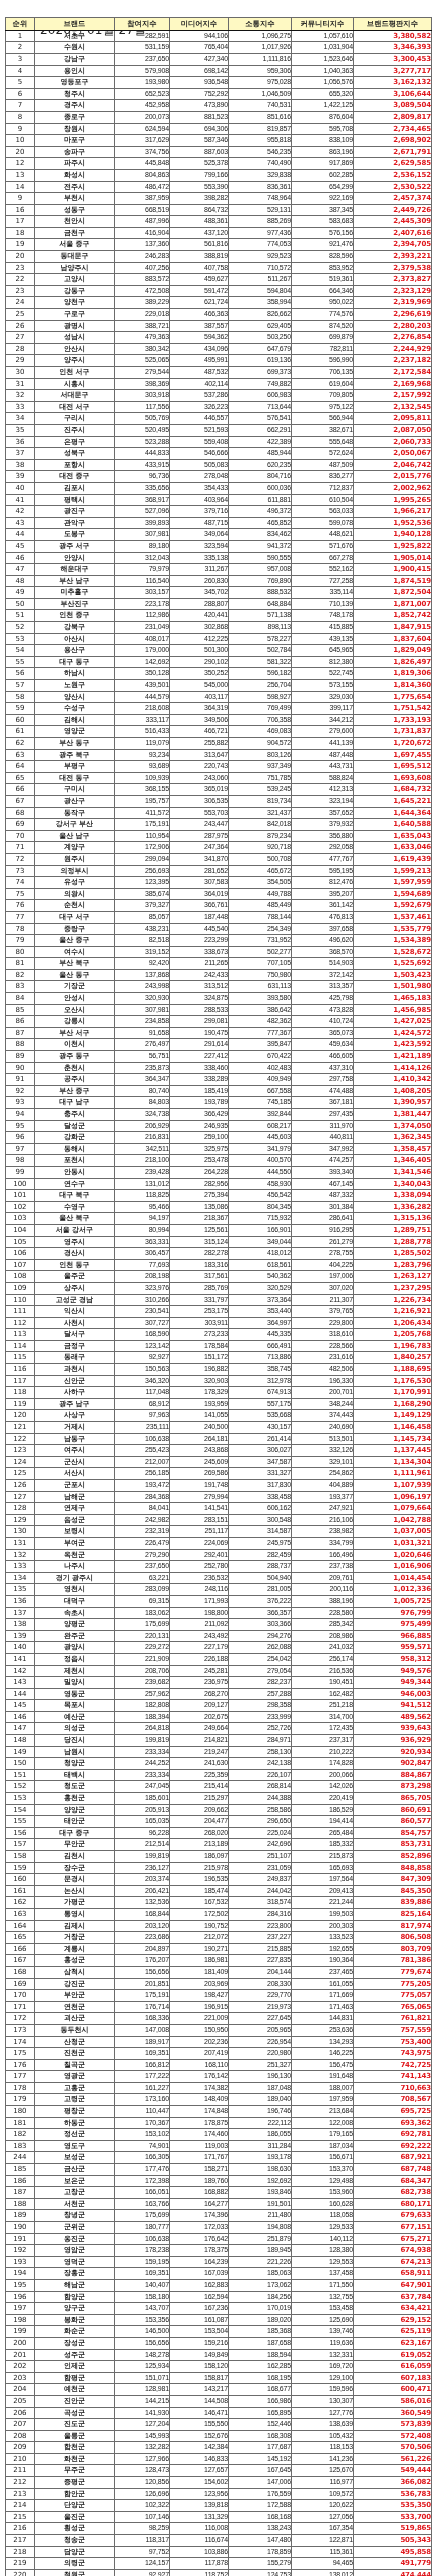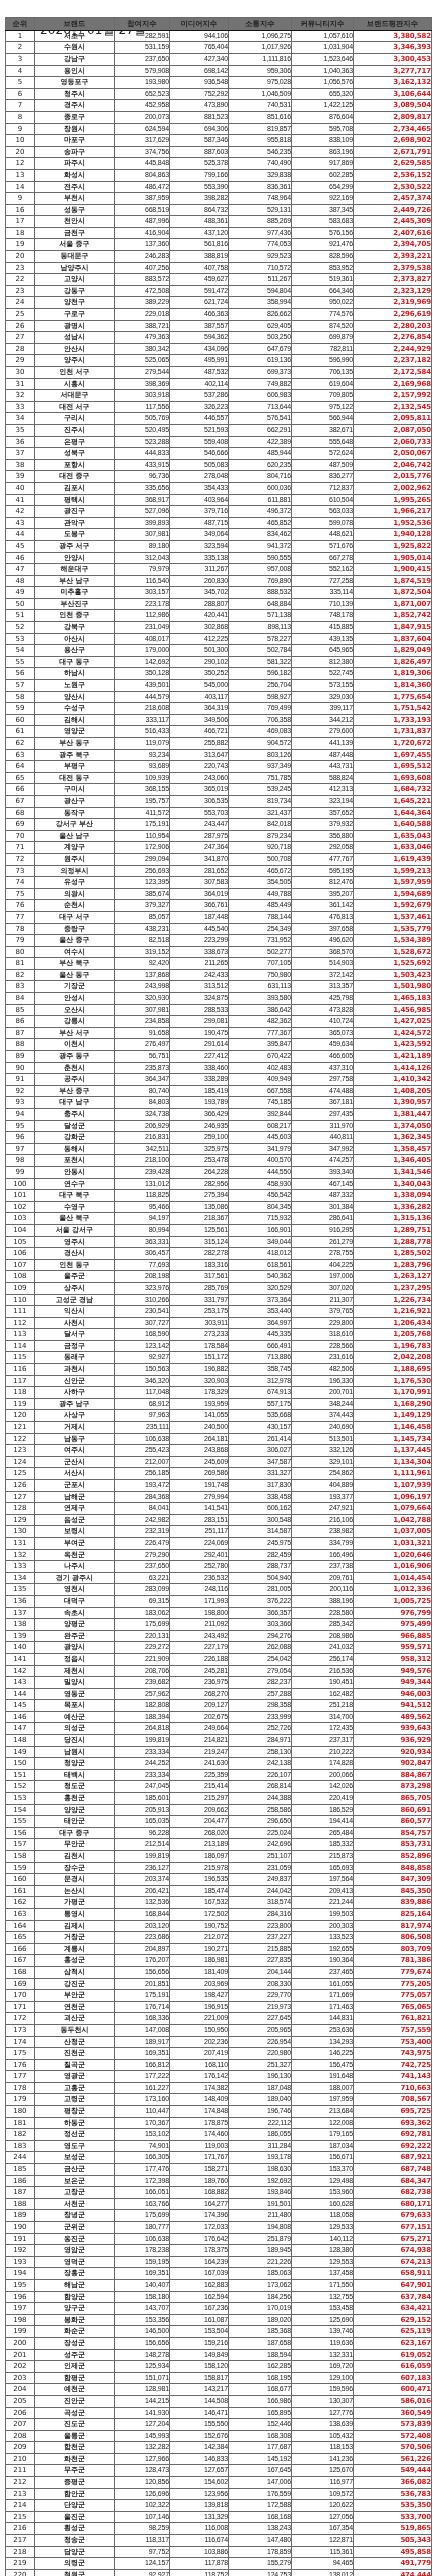--- a/index.html
+++ b/index.html
@@ -1,20 +1,20 @@
 <!DOCTYPE html>
 <html style="font-size:8.7px"><head>
 <meta charset="utf-8">
 <style>
   html, body { margin: 0; padding: 0; background: #ffffff; }
   body { width: 434px; height: 2576px; position: relative; font-family: "DejaVu Sans", "Liberation Sans", sans-serif; color: #222; overflow: hidden; }
   .date { position: absolute; left: 40px; top: 22px; font-size: 12px; color: #222; letter-spacing: 0.1px; }
   table.rank { position: absolute; left: 4.9px; top: 17.4px; width: 425px; border-collapse: collapse; border: 1.1px solid #111; table-layout: fixed; }
   table.rank th, table.rank td { border: 0.5px solid #6b6b6b; padding: 0; height: 10.6px; line-height: 10.6px; font-size: 7px; white-space: nowrap; overflow: hidden; }
-  table.rank thead th { background: #737373; font-weight: bold; height: 11.4px; text-align: center; font-size: 7.3px; border-bottom: 0.5px solid #111; }
+  table.rank thead th { background: #fef9c3; font-weight: bold; height: 11.4px; text-align: center; font-size: 7.3px; border-bottom: 0.5px solid #111; }
   td.rk { text-align: center; }
   td.nm { text-align: center; font-weight: bold; }
   td.num { text-align: right; padding-right: 3.8px; font-family: "Liberation Sans Narrow", "Liberation Sans", sans-serif; letter-spacing: -0.2px; }
   td.tot { text-align: right; padding-right: 3.8px; color: #e0191e; font-weight: bold; letter-spacing: -0.2px; }
   col.c1 { width: 29px; } col.c2 { width: 80px; } col.c3 { width: 55px; } col.c4 { width: 59px; }
   col.c5 { width: 63px; } col.c6 { width: 62px; } col.c7 { width: 78px; }
 </style>
 </head>
 <body>
 
@@ -1068,21 +1068,21 @@
         <td class="num">228,566</td>
         <td class="tot">1,196,783</td>
       </tr>
       <tr>
         <td class="rk">115</td>
         <td class="nm">동래구</td>
         <td class="num">92,927</td>
         <td class="num">151,172</td>
         <td class="num">713,886</td>
         <td class="num">231,616</td>
-        <td class="tot">2,042,208</td>
+        <td class="tot">1,840,257</td>
       </tr>
       <tr>
         <td class="rk">116</td>
         <td class="nm">과천시</td>
         <td class="num">150,563</td>
         <td class="num">196,882</td>
         <td class="num">358,745</td>
         <td class="num">482,506</td>
         <td class="tot">1,188,695</td>
       </tr>

